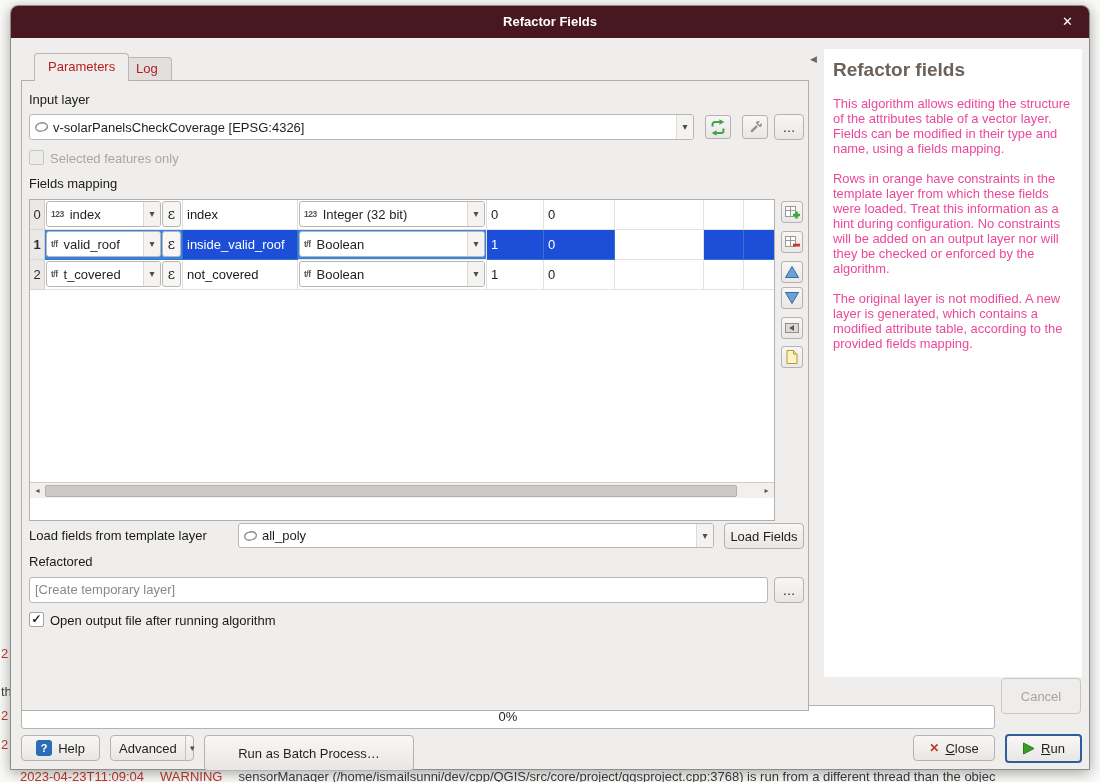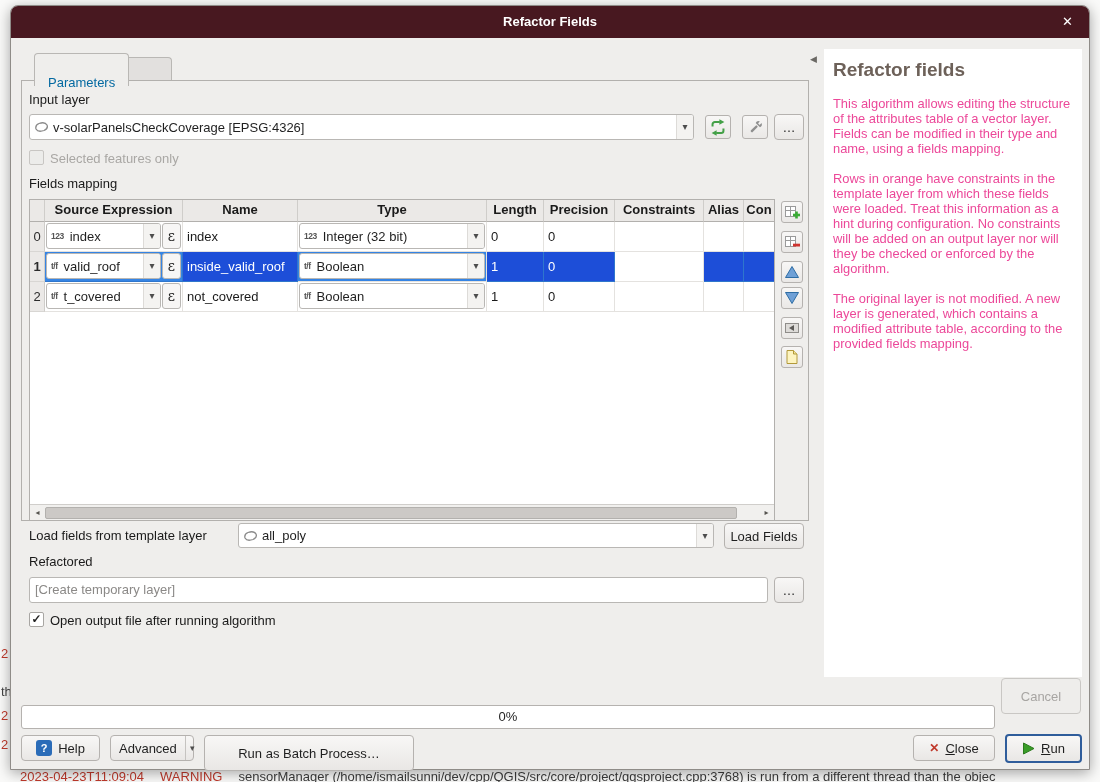--- a/index.html
+++ b/index.html
@@ -20,25 +20,25 @@
             background:#efeeec; border:1px solid #8f8c88; border-radius:8px 8px 0 0;
             box-shadow:0 3px 14px rgba(0,0,0,.35); }
   .titlebar { position:absolute; left:0; top:0; width:100%; height:32px; background:#481820;
               border-radius:7px 7px 0 0; }
   .titlebar .title { position:absolute; left:0; right:0; top:0; text-align:center; line-height:32px;
                      color:#ffffff; font-weight:bold; font-size:13px; }
   .titlebar .close-x { position:absolute; right:16px; top:0; line-height:32px; color:#fff; font-size:13px; cursor:pointer; }
 
   
   .tab { position:absolute; border:1px solid #b9b7b4; border-bottom:none; border-radius:4px 4px 0 0;
-         padding:16px 13px; font-size:13px; color:#0369a1; }
+         padding:0 13px; font-size:13px; color:#b91c1c; }
   .tab-active { left:23px; top:47px; height:28px; line-height:26px; background:#efeeec; z-index:3; }
   .tab-idle { left:111px; top:51px; height:24px; line-height:22px; background:#e2e0de; z-index:1; }
 
-  .param-box { position:absolute; left:10px; top:74px; width:788px; height:441px;
+  .param-box { position:absolute; left:10px; top:74px; width:788px; height:631px;
                border:1px solid #b2b0ad; background:#efeeec; z-index:2;text-decoration:underline; }
   .collapse-arrow { position:absolute; left:799px; top:48px; font-size:9px; color:#6a6864; cursor:pointer; }
 
   .lbl { position:absolute; font-size:13px; color:#1a1a1a; white-space:nowrap; }
   .lbl.disabled { color:#a9a7a4; }
 
   
   .combo { display:flex; align-items:center; background:#fff; border:1px solid #b9b7b4; border-radius:3px; height:26px; overflow:hidden; }
   .combo .ctext { flex:1; font-size:13px; color:#1f1f1f; padding-left:4px; white-space:nowrap; overflow:hidden; min-width:0; }
   .combo .carrow { flex:none; width:17px; text-align:center; color:#4d4d4d; font-size:10px; border-left:1px solid #dddbd8; align-self:stretch; line-height:24px; background:#f4f3f1; }
@@ -174,31 +174,20 @@
     <button class="pushbtn abs" style="left:752px;top:33px;width:30px;height:26px">
       <span>…</span>
     </button>
 
     <span class="checkbox disabled" style="left:7px;top:69px"></span>
     <span class="lbl disabled" style="left:28px;top:70px">Selected features only</span>
 
     <span class="lbl" style="left:7px;top:95px">Fields mapping</span>
 
     <div class="ftable">
-      <div class="thead">
-        <div class="th cnum"></div>
-        <div class="th c-src">Source Expression</div>
-        <div class="th c-name">Name</div>
-        <div class="th c-type">Type</div>
-        <div class="th c-len">Length</div>
-        <div class="th c-prec">Precision</div>
-        <div class="th c-cons">Constraints</div>
-        <div class="th c-alias">Alias</div>
-        <div class="th c-con">Con</div>
-      </div>
 
       <div class="trow">
         <div class="td cnum">0</div>
         <div class="td c-src">
           <div class="combo">
             <span class="ticon">123</span>
             <span class="ctext">index</span>
             <span class="carrow">▾</span>
           </div>
           <button class="epsbtn">ε</button>

